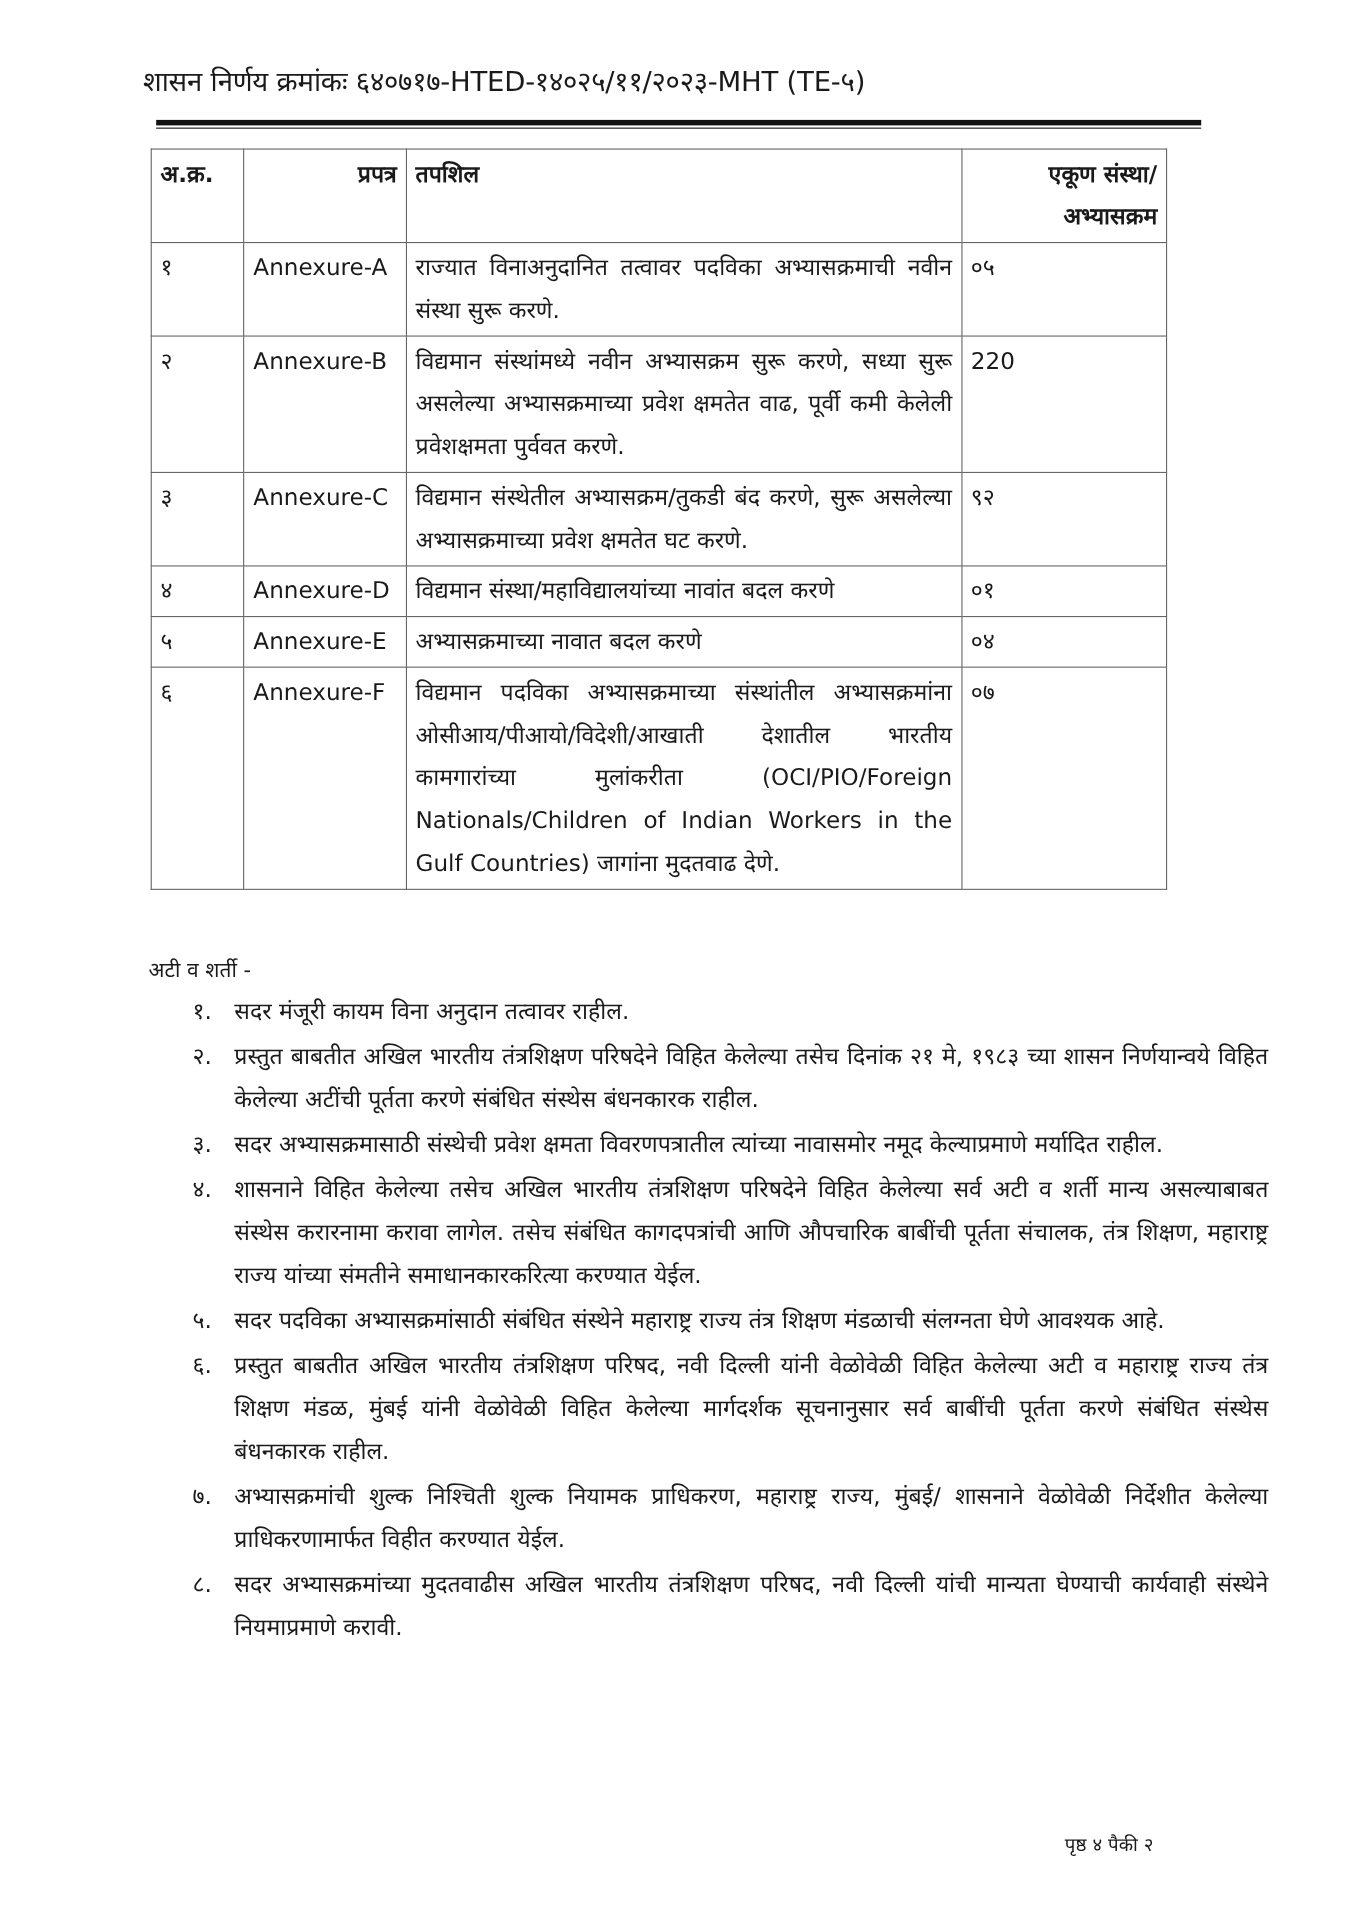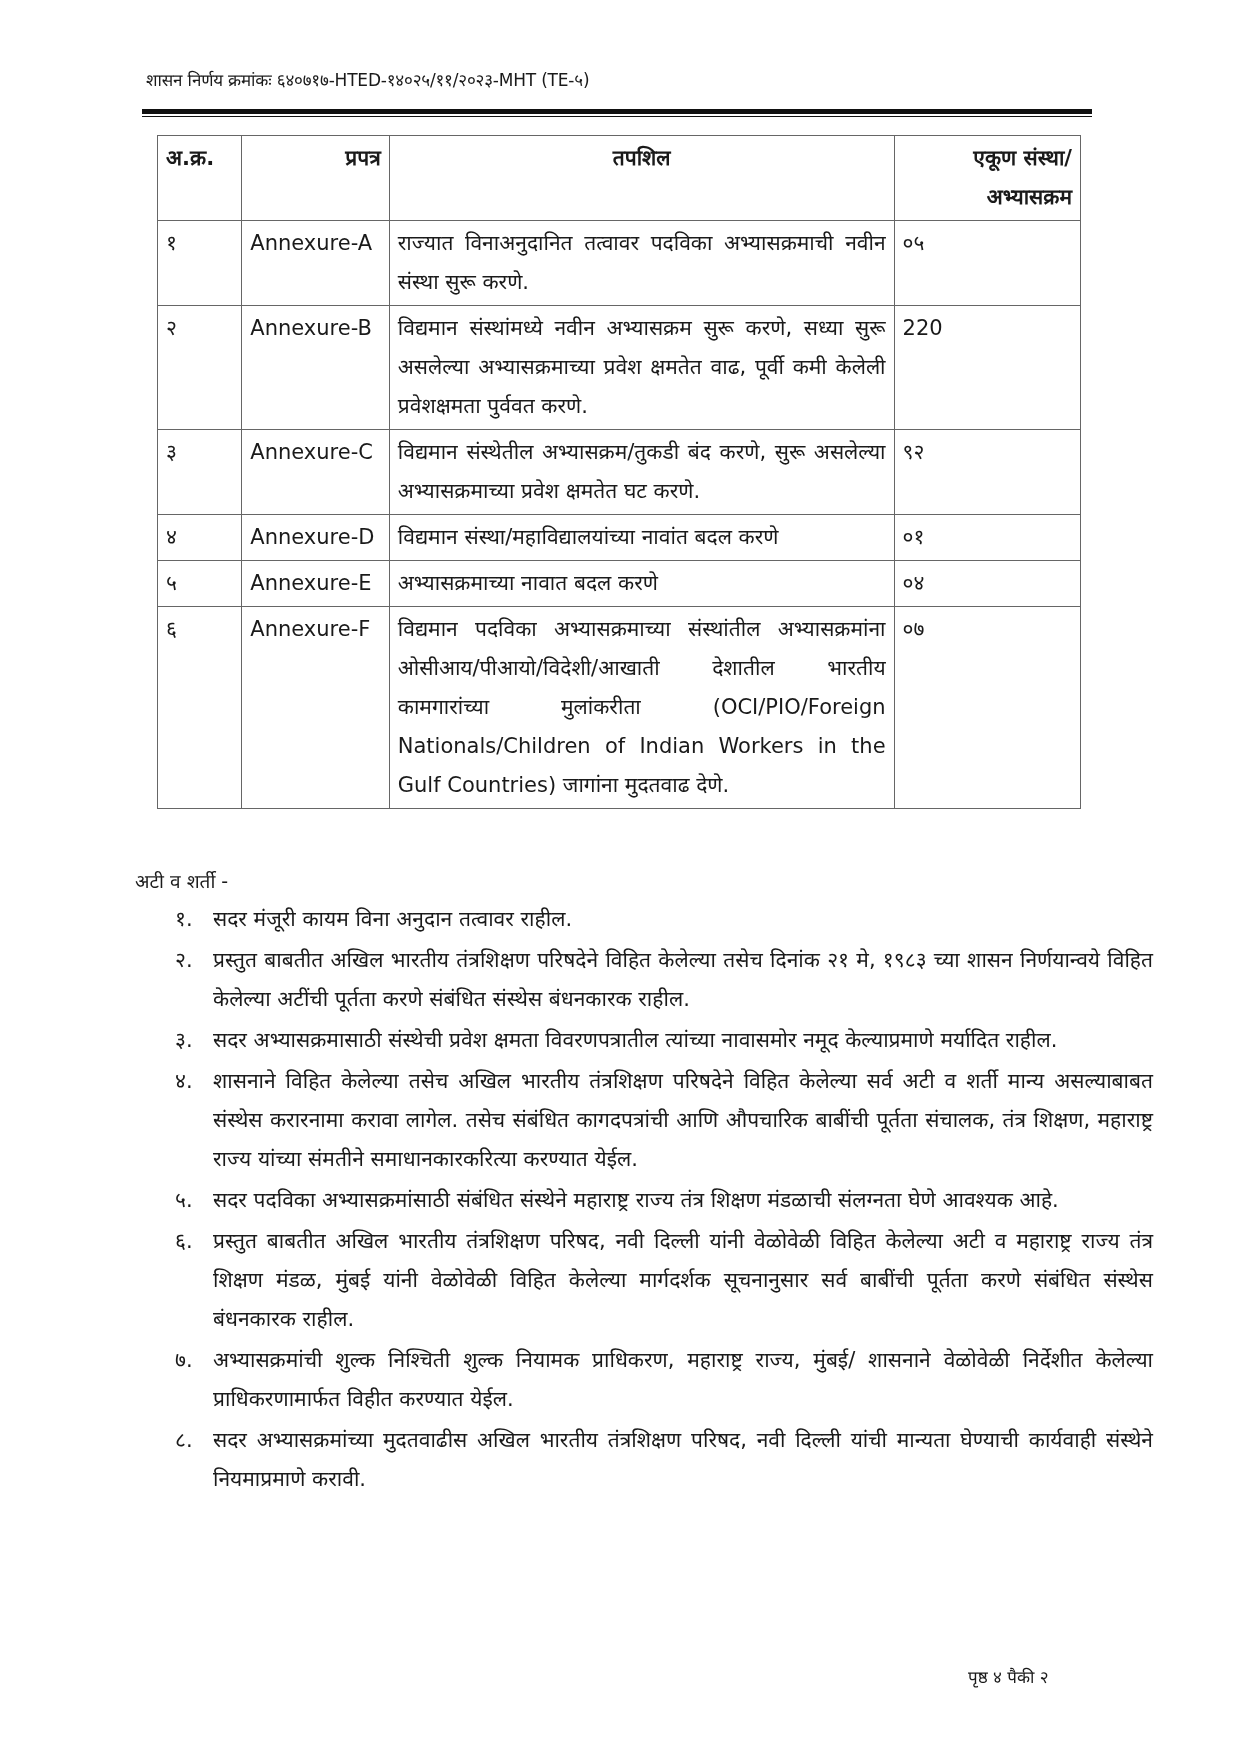--- a/index.html
+++ b/index.html
@@ -1,21 +1,21 @@
 <!DOCTYPE html>
 <html><head>
 <meta charset="utf-8">
 <style>
   html, body { margin: 0; padding: 0; background: #ffffff; }
   body { width: 1241px; height: 1755px; position: relative; overflow: hidden;
          font-family: "DejaVu Sans", sans-serif; color: #1a1a1a; }
-  .header { position: absolute; left: 130px; top: 68px; font-size: 17px; letter-spacing: -0.2px; margin-left: 16px; }
+  .header { position: absolute; left: 130px; top: 56px; font-size: 25px; letter-spacing: -0.2px; }
   .rule-thick { position: absolute; left: 142px; top: 109px; width: 950px; height: 5px; background: #111; }
   .rule-thin { position: absolute; left: 142px; top: 116px; width: 950px; height: 1px; background: #111; }
-  table.main { position: absolute; left: 137px; top: 135px; width: 924px; border-collapse: collapse; font-size: 21px; margin-left: 20px; }
+  table.main { position: absolute; left: 137px; top: 135px; width: 924px; border-collapse: collapse; font-size: 21px; }
   table.main td, table.main th { border: 1.5px solid #666; vertical-align: top; padding: 3px 8px; line-height: 39px; }
   table.main th { font-weight: bold; text-align: right; }
   table.main th.c1 { text-align: left; }
   .c1 { width: 72px; }
   .c2 { width: 136px; }
   .c3 { width: 560px; text-align: justify; }
   .c4 { width: 190px; text-align: left; }
   .desc { text-align: justify; text-align-last: left; }
   .terms-title { position: absolute; left: 135px; top: 868px; font-size: 19px; }
   ol.terms { position: absolute; left: 175px; top: 900px; width: 980px; margin: 0; padding: 0; list-style: none; font-size: 21px; }
@@ -29,21 +29,21 @@
 
 <div class="header">शासन निर्णय क्रमांकः ६४०७१७-HTED-१४०२५/११/२०२३-MHT (TE-५)</div>
 <div class="rule-thick"></div>
 <div class="rule-thin"></div>
 
 <table class="main">
   <thead>
     <tr>
       <th class="c1">अ.क्र.</th>
       <th class="c2">प्रपत्र</th>
-      <th class="c3" style="text-align:center">तपशिल</th>
+      <th class="c3" style="text-align:left">तपशिल</th>
       <th class="c4">एकूण संस्था/अभ्यासक्रम</th>
     </tr>
   </thead>
   <tbody>
     <tr>
       <td class="c1">१</td>
       <td class="c2">Annexure-A</td>
       <td class="c3 desc">राज्यात विनाअनुदानित तत्वावर पदविका अभ्यासक्रमाची नवीन संस्था सुरू करणे.</td>
       <td class="c4">०५</td>
     </tr>

